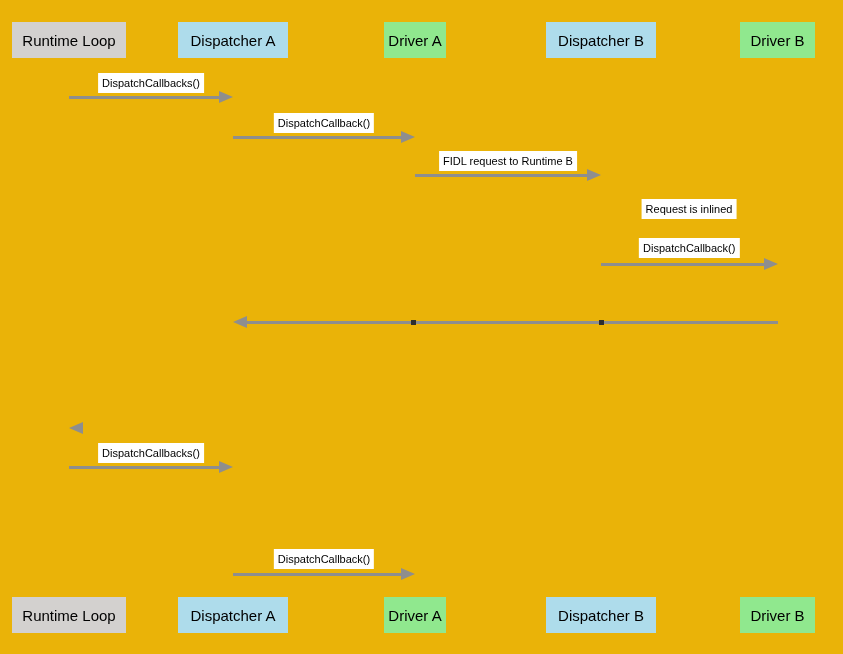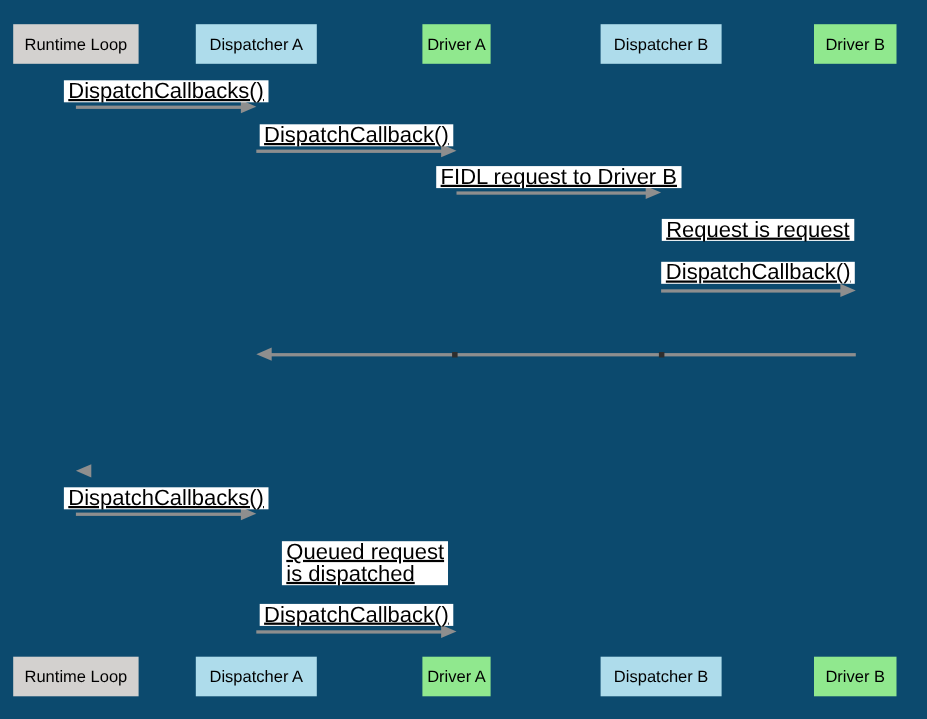--- a/index.html
+++ b/index.html
@@ -8,58 +8,57 @@
     font-family:"Liberation Sans",sans-serif;overflow:hidden;
   }
   .actor{
     position:absolute;height:36px;display:flex;align-items:center;justify-content:center;
     color:#000;font-size:15px;box-sizing:border-box;
   }
   .msg-line{position:absolute;height:3px;}
   .msg-line.dashed{background:none !important;}
   .msg-head{position:absolute;width:0;height:0;}
   .msg-label{
-    position:absolute;background:#fff;color:#000;font-size:20px;line-height:20px;
-    padding:0 4px;white-space:nowrap;transform:translateX(-50%);text-align:left;text-decoration:underline;
+    position:absolute;background:#fff;color:#000;font-size:11px;line-height:20px;
+    padding:0 4px;white-space:nowrap;transform:translateX(-50%);text-align:center;
   }
   .notch{position:absolute;width:5px;height:5px;}
 </style>
 </head>
 <body>
 
-<div class="stage" style="width: 843px; height: 654px; background: #0c4a6e;">
+<div class="stage" style="width: 843px; height: 654px; background: #eab308;">
     <div class="actor" style="left: 12px; top: 22px; width: 114px; height: 36px; background: rgb(211, 209, 207);">Runtime Loop</div>
     <div class="actor" style="left: 12px; top: 597px; width: 114px; height: 36px; background: rgb(211, 209, 207);">Runtime Loop</div>
     <div class="actor" style="left: 178px; top: 22px; width: 110px; height: 36px; background: rgb(174, 220, 235);">Dispatcher A</div>
     <div class="actor" style="left: 178px; top: 597px; width: 110px; height: 36px; background: rgb(174, 220, 235);">Dispatcher A</div>
     <div class="actor" style="left: 384px; top: 22px; width: 62px; height: 36px; background: rgb(144, 232, 142);">Driver A</div>
     <div class="actor" style="left: 384px; top: 597px; width: 62px; height: 36px; background: rgb(144, 232, 142);">Driver A</div>
     <div class="actor" style="left: 546px; top: 22px; width: 110px; height: 36px; background: rgb(174, 220, 235);">Dispatcher B</div>
     <div class="actor" style="left: 546px; top: 597px; width: 110px; height: 36px; background: rgb(174, 220, 235);">Dispatcher B</div>
     <div class="actor" style="left: 740px; top: 22px; width: 75px; height: 36px; background: rgb(144, 232, 142);">Driver B</div>
     <div class="actor" style="left: 740px; top: 597px; width: 75px; height: 36px; background: rgb(144, 232, 142);">Driver B</div>
     <div class="msg-line" style="left: 69px; top: 96px; width: 152px; background: rgb(142, 142, 142);"></div>
     <div class="msg-head" style="left: 219px; top: 91px; border-top: 6px solid transparent; border-bottom: 6px solid transparent; border-left: 14px solid rgb(142, 142, 142);"></div>
     <div class="msg-label" style="left: 151px; top: 73px; background: rgb(255, 255, 255); color: rgb(0, 0, 0);">DispatchCallbacks()</div>
     <div class="msg-line" style="left: 233px; top: 136px; width: 170px; background: rgb(142, 142, 142);"></div>
     <div class="msg-head" style="left: 401px; top: 131px; border-top: 6px solid transparent; border-bottom: 6px solid transparent; border-left: 14px solid rgb(142, 142, 142);"></div>
     <div class="msg-label" style="left: 324px; top: 113px; background: rgb(255, 255, 255); color: rgb(0, 0, 0);">DispatchCallback()</div>
     <div class="msg-line" style="left: 415px; top: 174px; width: 174px; background: rgb(142, 142, 142);"></div>
     <div class="msg-head" style="left: 587px; top: 169px; border-top: 6px solid transparent; border-bottom: 6px solid transparent; border-left: 14px solid rgb(142, 142, 142);"></div>
-    <div class="msg-label" style="left: 508px; top: 151px; background: rgb(255, 255, 255); color: rgb(0, 0, 0);">FIDL request to Driver B</div>
-    <div class="msg-label" style="left: 689px; top: 199px; background: rgb(255, 255, 255); color: rgb(0, 0, 0);">Request is request</div>
+    <div class="msg-label" style="left: 508px; top: 151px; background: rgb(255, 255, 255); color: rgb(0, 0, 0);">FIDL request to Runtime B</div>
+    <div class="msg-label" style="left: 689px; top: 199px; background: rgb(255, 255, 255); color: rgb(0, 0, 0);">Request is inlined</div>
     <div class="msg-line" style="left: 601px; top: 263px; width: 164.5px; background: rgb(142, 142, 142);"></div>
     <div class="msg-head" style="left: 763.5px; top: 258px; border-top: 6px solid transparent; border-bottom: 6px solid transparent; border-left: 14px solid rgb(142, 142, 142);"></div>
     <div class="msg-label" style="left: 689.25px; top: 238px; background: rgb(255, 255, 255); color: rgb(0, 0, 0);">DispatchCallback()</div>
     <div class="msg-line" style="left: 245px; top: 321px; width: 532.5px; background: rgb(142, 142, 142);"></div>
     <div class="msg-head" style="left: 233px; top: 316px; border-top: 6px solid transparent; border-bottom: 6px solid transparent; border-right: 14px solid rgb(142, 142, 142);"></div>
     <div class="notch" style="left: 411px; top: 320px; background: rgb(46, 46, 46);"></div>
     <div class="notch" style="left: 599px; top: 320px; background: rgb(46, 46, 46);"></div>
     <div class="msg-line dashed" style="left: 81px; top: 427px; width: 152px; background-image: repeating-linear-gradient(to right, rgb(142, 142, 142) 0px, rgb(142, 142, 142) 6px, transparent 6px, transparent 10px);"></div>
     <div class="msg-head" style="left: 69px; top: 422px; border-top: 6px solid transparent; border-bottom: 6px solid transparent; border-right: 14px solid rgb(142, 142, 142);"></div>
     <div class="msg-line" style="left: 69px; top: 466px; width: 152px; background: rgb(142, 142, 142);"></div>
     <div class="msg-head" style="left: 219px; top: 461px; border-top: 6px solid transparent; border-bottom: 6px solid transparent; border-left: 14px solid rgb(142, 142, 142);"></div>
     <div class="msg-label" style="left: 151px; top: 443px; background: rgb(255, 255, 255); color: rgb(0, 0, 0);">DispatchCallbacks()</div>
-    <div class="msg-label" style="left: 332px; top: 492px; background: rgb(255, 255, 255); color: rgb(0, 0, 0);">Queued request<br>is dispatched</div>
     <div class="msg-line" style="left: 233px; top: 573px; width: 170px; background: rgb(142, 142, 142);"></div>
     <div class="msg-head" style="left: 401px; top: 568px; border-top: 6px solid transparent; border-bottom: 6px solid transparent; border-left: 14px solid rgb(142, 142, 142);"></div>
     <div class="msg-label" style="left: 324px; top: 549px; background: rgb(255, 255, 255); color: rgb(0, 0, 0);">DispatchCallback()</div>
   </div>
 
 </body></html>

